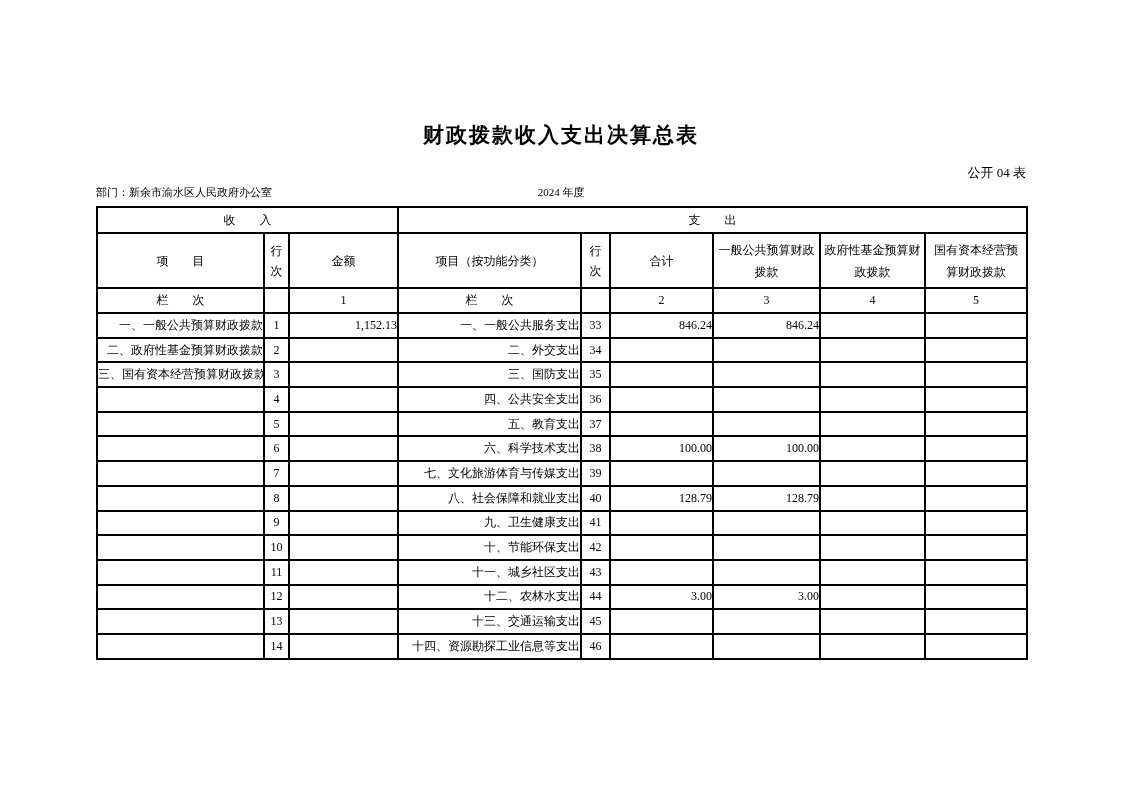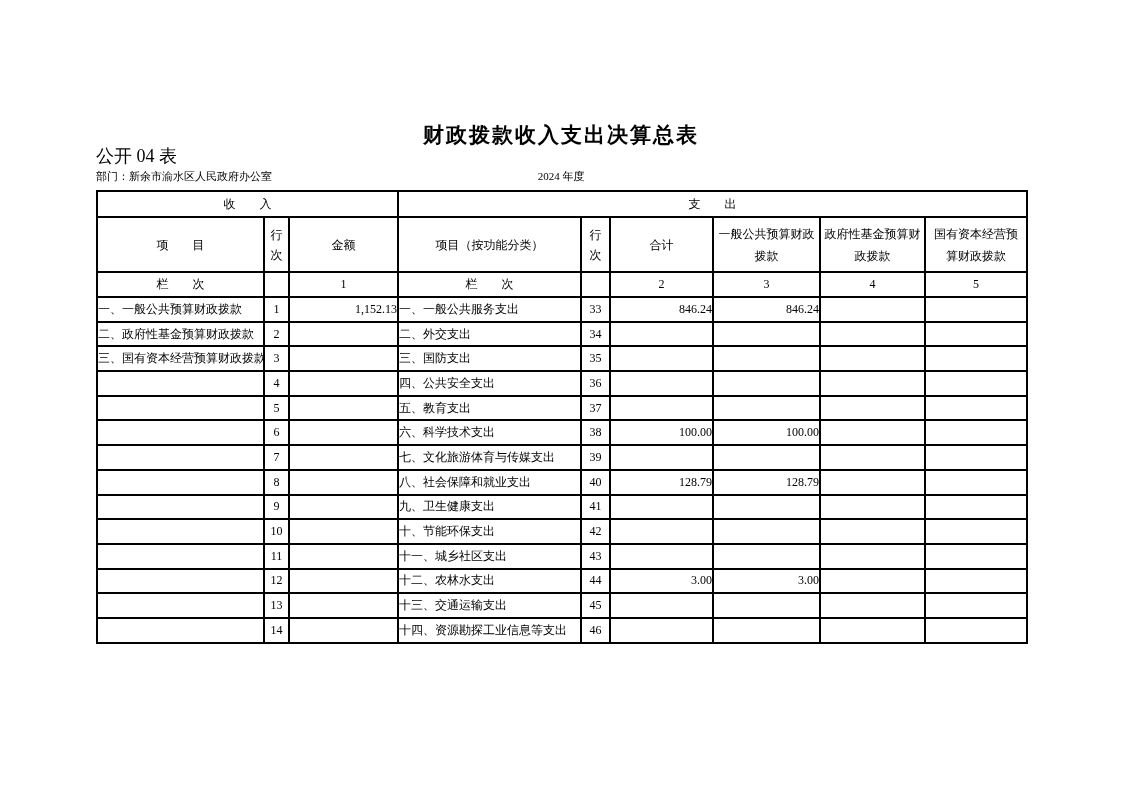--- a/index.html
+++ b/index.html
@@ -24,21 +24,23 @@
   .doc-title {
     margin: 0;
     text-align: center;
     font-family: "Liberation Sans", "DejaVu Sans", sans-serif;
     font-weight: bold;
     font-size: 21px;
     letter-spacing: 2px;
     line-height: 26px;
   }
   .table-code-line {
-    font-size: 18px;
+    margin-top: 16px;
+    text-align: right;
+    font-size: 13px;
     line-height: 17px;
   }
   .meta-row {
     margin-top: 3px;
     display: grid;
     grid-template-columns: 1fr auto 1fr;
     align-items: baseline;
     font-size: 11px;
     line-height: 17px;
   }
@@ -82,21 +84,21 @@
     text-align: center;
     vertical-align: middle;
     border-radius: 11px;
   }
   tr.data-row td {
     height: 22.7px;
     vertical-align: middle;
     white-space: nowrap;
   }
   td.cell-item {
-    text-align: left;
+    text-align: right;
     padding-left: 7px;
     padding-right: 2px;
   }
   td.cell-center {
     text-align: center;
   }
   td.cell-num {
     text-align: right;
     padding-right: 7px;
   }

